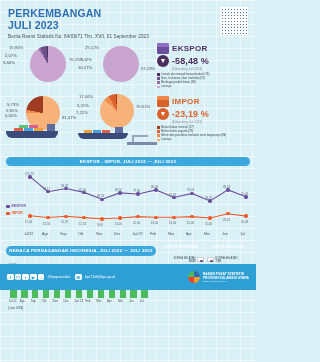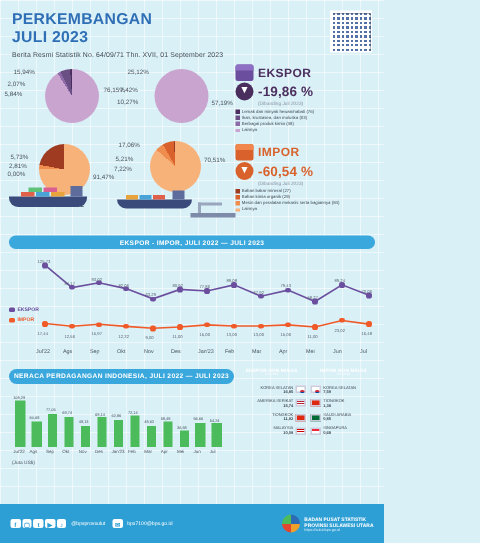--- a/index.html
+++ b/index.html
@@ -13,21 +13,21 @@
   
   .grid{
     position:absolute; inset:0;
     background-image:
       linear-gradient(to right, rgba(255,255,255,.55) 1px, transparent 1px),
       linear-gradient(to bottom, rgba(255,255,255,.55) 1px, transparent 1px);
     background-size:12px 12px;
     pointer-events:none;
     z-index:0;
   }
-  .page{ position:relative; z-index:1; width:256px; height:362px; }
+  .page{ position:relative; z-index:1; width:256px; height:290px; }
 
   
   .header{ padding:8px 8px 0 8px; position:relative; }
   .h-title{
     color:#2f6fb5; font-weight:bold; font-size:10.5px;
     line-height:11.5px; letter-spacing:.2px;
   }
   .h-sub{
     color:#3f4a55; font-size:4.6px; margin-top:2.5px; letter-spacing:.1px;
   }
@@ -202,21 +202,21 @@
     <div class="callout" style="left:157px; top:4px; width:96px;">
       <div style="display:flex;align-items:center;gap:3px;">
         <div style="width:12px;height:11px;position:relative;">
           <div style="position:absolute;inset:0;background:#6b4f9e;border-radius:1.5px;"></div>
           <div style="position:absolute;left:0;top:0;width:100%;height:4px;background:#8e6fc4;border-radius:1.5px 1.5px 0 0;"></div>
         </div>
         <div class="co-title" style="color:#4a2f5e;">EKSPOR</div>
       </div>
       <div style="display:flex;align-items:center;gap:3px;margin-top:1px;">
         <div class="co-badge" style="background:#4a2f5e;">▼</div>
-        <div class="co-val" style="color:#4a2f5e;">-19,86 %</div>
+        <div class="co-val" style="color:#4a2f5e;">-58,48 %</div>
       </div>
       <div class="co-note" style="margin-left:15px;">(Dibanding Juli 2023)</div>
       <div style="margin-top:2px;">
         <div class="lg-row">
           <div class="lg-sw" style="background:#4a2f5e;"></div>
           <div class="lg-tx">Lemak dan minyak hewan/nabati (76)</div>
         </div>
         <div class="lg-row">
           <div class="lg-sw" style="background:#6a4f85;"></div>
           <div class="lg-tx">Ikan, krustasea, dan moluska (03)</div>
@@ -235,21 +235,21 @@
     <div class="callout" style="left:157px; top:57px; width:96px;">
       <div style="display:flex;align-items:center;gap:3px;">
         <div style="width:12px;height:11px;position:relative;">
           <div style="position:absolute;inset:0;background:#d9622c;border-radius:1.5px;"></div>
           <div style="position:absolute;left:0;top:0;width:100%;height:4px;background:#f0864b;border-radius:1.5px 1.5px 0 0;"></div>
         </div>
         <div class="co-title" style="color:#d9622c;">IMPOR</div>
       </div>
       <div style="display:flex;align-items:center;gap:3px;margin-top:1px;">
         <div class="co-badge" style="background:#d9622c;">▼</div>
-        <div class="co-val" style="color:#d9622c;">-60,54 %</div>
+        <div class="co-val" style="color:#d9622c;">-23,19 %</div>
       </div>
       <div class="co-note" style="margin-left:15px;">(Dibanding Juli 2023)</div>
       <div style="margin-top:2px;">
         <div class="lg-row">
           <div class="lg-sw" style="background:#9e3b21;"></div>
           <div class="lg-tx">Bahan bakar mineral (27)</div>
         </div>
         <div class="lg-row">
           <div class="lg-sw" style="background:#d9622c;"></div>
           <div class="lg-tx">Bahan kimia organik (29)</div>

